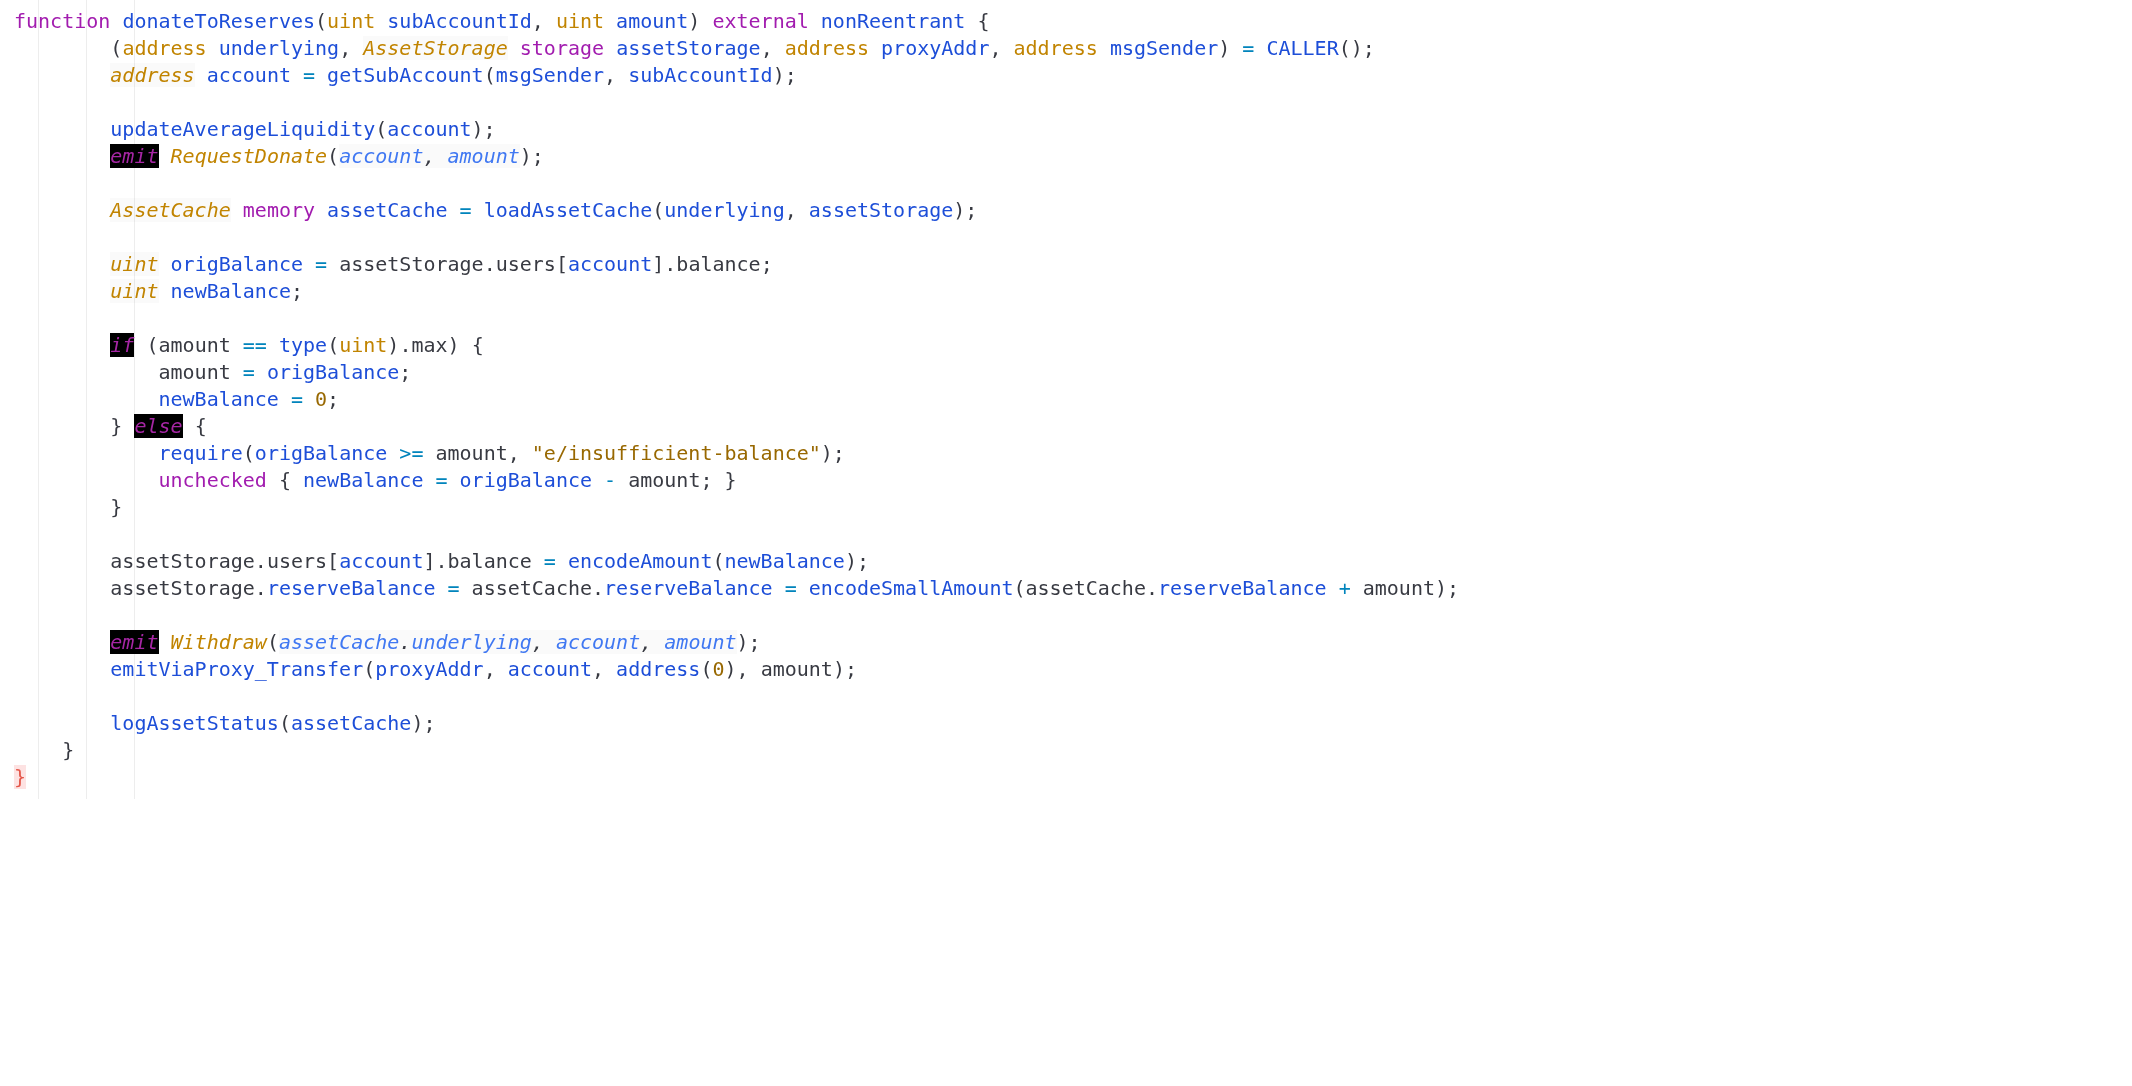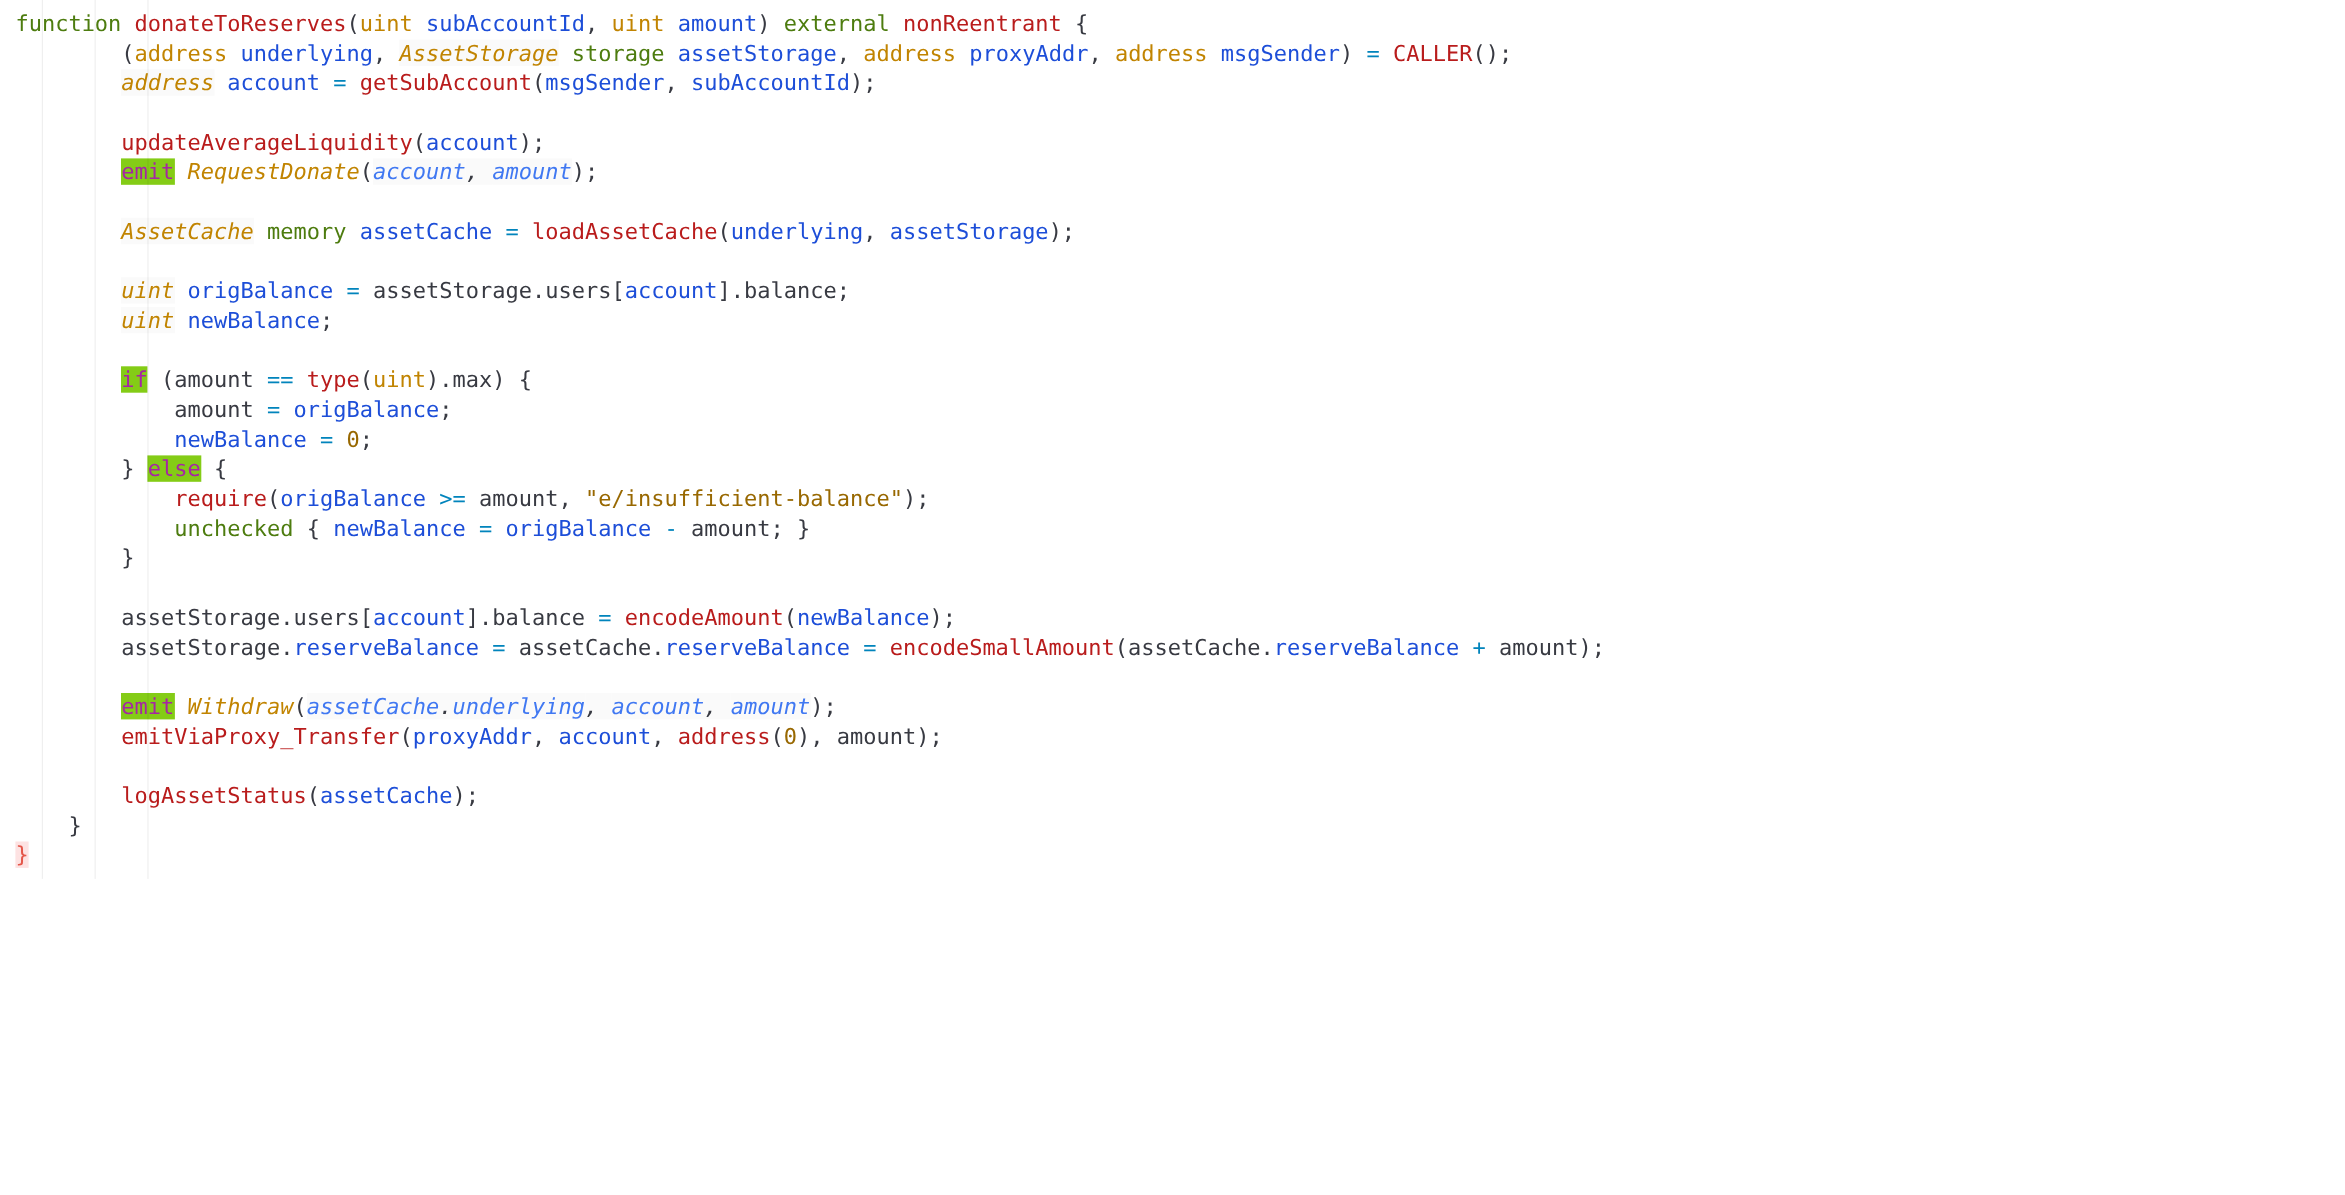--- a/index.html
+++ b/index.html
@@ -19,33 +19,33 @@
   .guide {
     position: absolute;
     top: 0;
     bottom: 0;
     width: 1px;
     background: rgba(0,0,0,0.07);
   }
   .line {
     display: block;
   }
-  .kw   { color: #4d7c0f; }
+  .kw   { color: #a21caf; }
   .type { color: #c18401; font-style: italic; background: #fafafa; }
   .typep{ color: #c18401; }
-  .nm   { color: #b91c1c; }
+  .nm   { color: #1d4ed8; }
   .nm-i { color: #4078f2; font-style: italic; background: #fafafa; }
   .id   { color: #1d4ed8; }
   .str  { color: #986801; }
   .num  { color: #986801; }
   .op   { color: #0184bc; }
   .punct{ color: #383a42; }
   .plain{ color: #383a42; }
   .plain-i { color: #383a42; font-style: italic; background: #fafafa; }
   .ev   { color: #c18401; font-style: italic; }
-  .kw-i { color: #a626a4; background: #84cc16; }
+  .kw-i { color: #a626a4; font-style: italic; background: #000000; }
   .red  { color: #e45649; background: #fde2e2; }
   .tokens > span { white-space: pre; }
 </style>
 </head>
 <body>
 
 <div class="editor" id="editor"><div class="guide" style="left: 38px;"></div><div class="guide" style="left: 86px;"></div><div class="guide" style="left: 134px;"></div><div class="line tokens"><span class="kw">function</span><span class="plain"> </span><span class="nm">donateToReserves</span><span class="punct">(</span><span class="typep">uint</span><span class="plain"> </span><span class="id">subAccountId</span><span class="punct">, </span><span class="typep">uint</span><span class="plain"> </span><span class="id">amount</span><span class="punct">) </span><span class="kw">external</span><span class="plain"> </span><span class="nm">nonReentrant</span><span class="plain"> </span><span class="punct">{</span></div><div class="line tokens"><span>        </span><span class="punct">(</span><span class="typep">address</span><span class="plain"> </span><span class="id">underlying</span><span class="punct">, </span><span class="type">AssetStorage</span><span class="plain"> </span><span class="kw">storage</span><span class="plain"> </span><span class="id">assetStorage</span><span class="punct">, </span><span class="typep">address</span><span class="plain"> </span><span class="id">proxyAddr</span><span class="punct">, </span><span class="typep">address</span><span class="plain"> </span><span class="id">msgSender</span><span class="punct">) </span><span class="op">=</span><span class="plain"> </span><span class="nm">CALLER</span><span class="punct">();</span></div><div class="line tokens"><span>        </span><span class="type">address</span><span class="plain"> </span><span class="id">account</span><span class="plain"> </span><span class="op">=</span><span class="plain"> </span><span class="nm">getSubAccount</span><span class="punct">(</span><span class="id">msgSender</span><span class="punct">, </span><span class="id">subAccountId</span><span class="punct">);</span></div><div class="line tokens"><span>        </span>&nbsp;</div><div class="line tokens"><span>        </span><span class="nm">updateAverageLiquidity</span><span class="punct">(</span><span class="id">account</span><span class="punct">);</span></div><div class="line tokens"><span>        </span><span class="kw-i">emit</span><span class="plain"> </span><span class="ev">RequestDonate</span><span class="punct">(</span><span class="nm-i">account</span><span class="plain-i">, </span><span class="nm-i">amount</span><span class="punct">);</span></div><div class="line tokens"><span>        </span>&nbsp;</div><div class="line tokens"><span>        </span><span class="type">AssetCache</span><span class="plain"> </span><span class="kw">memory</span><span class="plain"> </span><span class="id">assetCache</span><span class="plain"> </span><span class="op">=</span><span class="plain"> </span><span class="nm">loadAssetCache</span><span class="punct">(</span><span class="id">underlying</span><span class="punct">, </span><span class="id">assetStorage</span><span class="punct">);</span></div><div class="line tokens"><span>        </span>&nbsp;</div><div class="line tokens"><span>        </span><span class="type">uint</span><span class="plain"> </span><span class="id">origBalance</span><span class="plain"> </span><span class="op">=</span><span class="plain"> </span><span class="plain">assetStorage</span><span class="punct">.</span><span class="plain">users</span><span class="punct">[</span><span class="id">account</span><span class="punct">]</span><span class="punct">.</span><span class="plain">balance</span><span class="punct">;</span></div><div class="line tokens"><span>        </span><span class="type">uint</span><span class="plain"> </span><span class="id">newBalance</span><span class="punct">;</span></div><div class="line tokens"><span>        </span>&nbsp;</div><div class="line tokens"><span>        </span><span class="kw-i">if</span><span class="plain"> </span><span class="punct">(</span><span class="plain">amount </span><span class="op">==</span><span class="plain"> </span><span class="nm">type</span><span class="punct">(</span><span class="typep">uint</span><span class="punct">)</span><span class="punct">.</span><span class="plain">max</span><span class="punct">) {</span></div><div class="line tokens"><span>            </span><span class="plain">amount </span><span class="op">=</span><span class="plain"> </span><span class="id">origBalance</span><span class="punct">;</span></div><div class="line tokens"><span>            </span><span class="id">newBalance</span><span class="plain"> </span><span class="op">=</span><span class="plain"> </span><span class="num">0</span><span class="punct">;</span></div><div class="line tokens"><span>        </span><span class="punct">} </span><span class="kw-i">else</span><span class="plain"> </span><span class="punct">{</span></div><div class="line tokens"><span>            </span><span class="nm">require</span><span class="punct">(</span><span class="id">origBalance</span><span class="plain"> </span><span class="op">&gt;=</span><span class="plain"> </span><span class="plain">amount</span><span class="punct">, </span><span class="str">"e/insufficient-balance"</span><span class="punct">);</span></div><div class="line tokens"><span>            </span><span class="kw">unchecked</span><span class="plain"> </span><span class="punct">{ </span><span class="id">newBalance</span><span class="plain"> </span><span class="op">=</span><span class="plain"> </span><span class="id">origBalance</span><span class="plain"> </span><span class="op">-</span><span class="plain"> </span><span class="plain">amount</span><span class="punct">; }</span></div><div class="line tokens"><span>        </span><span class="punct">}</span></div><div class="line tokens"><span>        </span>&nbsp;</div><div class="line tokens"><span>        </span><span class="plain">assetStorage</span><span class="punct">.</span><span class="plain">users</span><span class="punct">[</span><span class="id">account</span><span class="punct">]</span><span class="punct">.</span><span class="plain">balance </span><span class="op">=</span><span class="plain"> </span><span class="nm">encodeAmount</span><span class="punct">(</span><span class="id">newBalance</span><span class="punct">);</span></div><div class="line tokens"><span>        </span><span class="plain">assetStorage</span><span class="punct">.</span><span class="id">reserveBalance</span><span class="plain"> </span><span class="op">=</span><span class="plain"> </span><span class="plain">assetCache</span><span class="punct">.</span><span class="id">reserveBalance</span><span class="plain"> </span><span class="op">=</span><span class="plain"> </span><span class="nm">encodeSmallAmount</span><span class="punct">(</span><span class="plain">assetCache</span><span class="punct">.</span><span class="id">reserveBalance</span><span class="plain"> </span><span class="op">+</span><span class="plain"> </span><span class="plain">amount</span><span class="punct">);</span></div><div class="line tokens"><span>        </span>&nbsp;</div><div class="line tokens"><span>        </span><span class="kw-i">emit</span><span class="plain"> </span><span class="ev">Withdraw</span><span class="punct">(</span><span class="nm-i">assetCache</span><span class="plain-i">.</span><span class="nm-i">underlying</span><span class="plain-i">, </span><span class="nm-i">account</span><span class="plain-i">, </span><span class="nm-i">amount</span><span class="punct">);</span></div><div class="line tokens"><span>        </span><span class="nm">emitViaProxy_Transfer</span><span class="punct">(</span><span class="id">proxyAddr</span><span class="punct">, </span><span class="id">account</span><span class="punct">, </span><span class="nm">address</span><span class="punct">(</span><span class="num">0</span><span class="punct">), </span><span class="plain">amount</span><span class="punct">);</span></div><div class="line tokens"><span>        </span>&nbsp;</div><div class="line tokens"><span>        </span><span class="nm">logAssetStatus</span><span class="punct">(</span><span class="id">assetCache</span><span class="punct">);</span></div><div class="line tokens"><span>    </span><span class="punct">}</span></div><div class="line tokens"><span class="red">}</span></div></div>
 
 </body></html>

